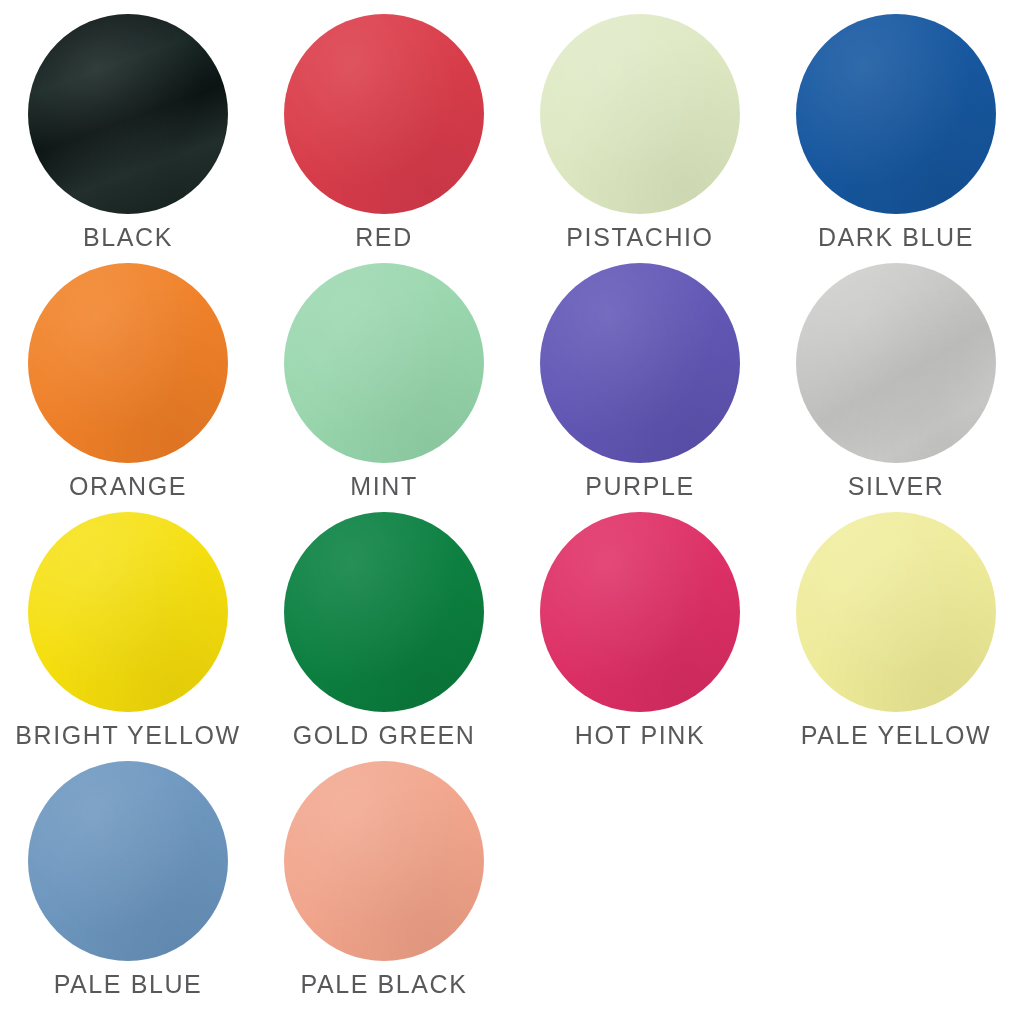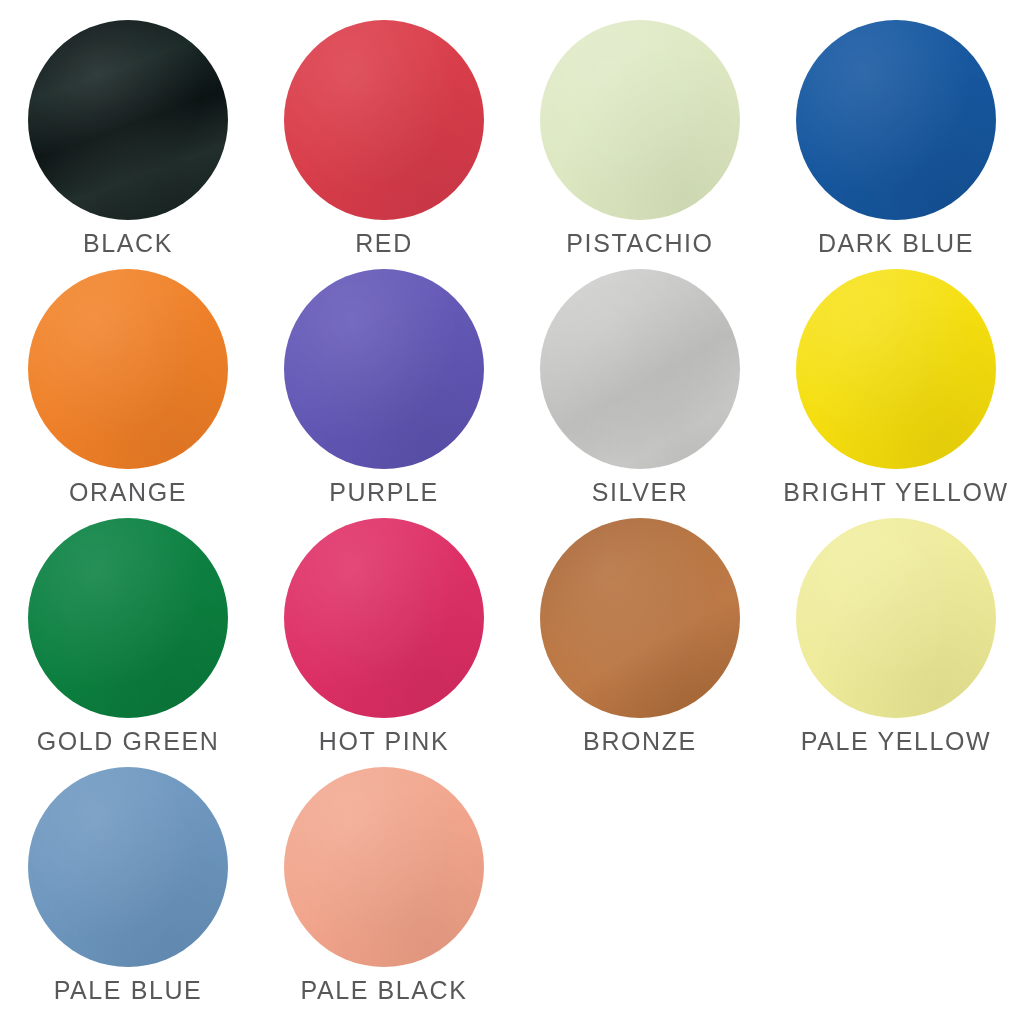--- a/index.html
+++ b/index.html
@@ -23,21 +23,21 @@
 
   .swatch-grid {
     position: absolute;
     left: 0;
     top: 0;
     width: 1024px;
     height: 1024px;
     display: grid;
     grid-template-columns: repeat(4, 256px);
     grid-template-rows: repeat(4, 249px);
-    padding-top: 20px;
+    padding-top: 14px;
     box-sizing: border-box;
   }
 
   .swatch-cell {
     position: relative;
     display: flex;
     flex-direction: column;
     align-items: center;
     justify-content: flex-start;
   }
@@ -114,20 +114,26 @@
     </div>
 
 
     <div class="swatch-cell">
       <div class="swatch-disc-wrap">
         <div class="swatch-disc" style="background: linear-gradient(150deg, rgb(243, 138, 51) 0%, rgb(239, 128, 41) 55%, rgb(233, 122, 36) 100%);"></div>
       </div>
       <div class="swatch-label">ORANGE</div>
     </div>
 
+    <div class="swatch-cell">
+      <div class="swatch-disc-wrap">
+        <div class="swatch-disc" style="background: linear-gradient(150deg, rgb(162, 219, 181) 0%, rgb(153, 214, 173) 55%, rgb(143, 208, 165) 100%);"></div>
+      </div>
+      <div class="swatch-label">MINT</div>
+    </div>
 
     <div class="swatch-cell">
       <div class="swatch-disc-wrap">
         <div class="swatch-disc" style="background: linear-gradient(150deg, rgb(106, 95, 188) 0%, rgb(98, 87, 180) 55%, rgb(91, 80, 172) 100%);"></div>
       </div>
       <div class="swatch-label">PURPLE</div>
     </div>
 
     <div class="swatch-cell">
       <div class="swatch-disc-wrap">
@@ -150,26 +156,20 @@
       <div class="swatch-label">GOLD GREEN</div>
     </div>
 
     <div class="swatch-cell">
       <div class="swatch-disc-wrap">
         <div class="swatch-disc" style="background: linear-gradient(150deg, rgb(226, 58, 110) 0%, rgb(221, 48, 102) 55%, rgb(214, 43, 96) 100%);"></div>
       </div>
       <div class="swatch-label">HOT PINK</div>
     </div>
 
-    <div class="swatch-cell">
-      <div class="swatch-disc-wrap">
-        <div class="swatch-disc" style="background: linear-gradient(150deg, rgb(168, 103, 58) 0%, rgb(184, 117, 66) 35%, rgb(192, 124, 73) 60%, rgb(176, 110, 60) 85%, rgb(186, 120, 68) 100%);"></div>
-      </div>
-      <div class="swatch-label">BRONZE</div>
-    </div>
 
     <div class="swatch-cell">
       <div class="swatch-disc-wrap">
         <div class="swatch-disc" style="background: linear-gradient(150deg, rgb(242, 239, 165) 0%, rgb(238, 235, 154) 55%, rgb(233, 230, 145) 100%);"></div>
       </div>
       <div class="swatch-label">PALE YELLOW</div>
     </div>
 
     <div class="swatch-cell">
       <div class="swatch-disc-wrap">

